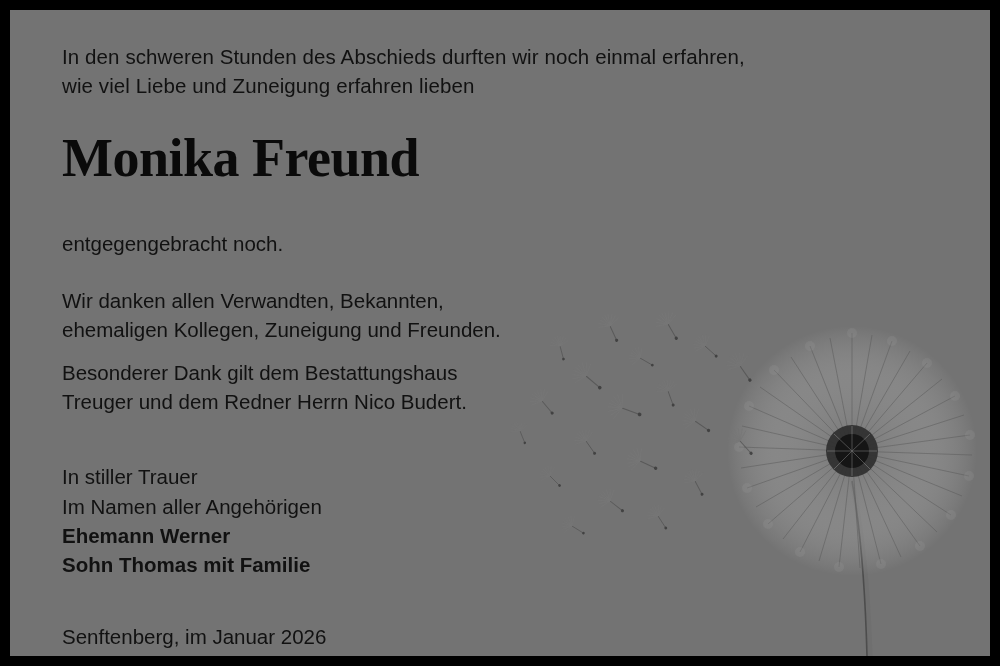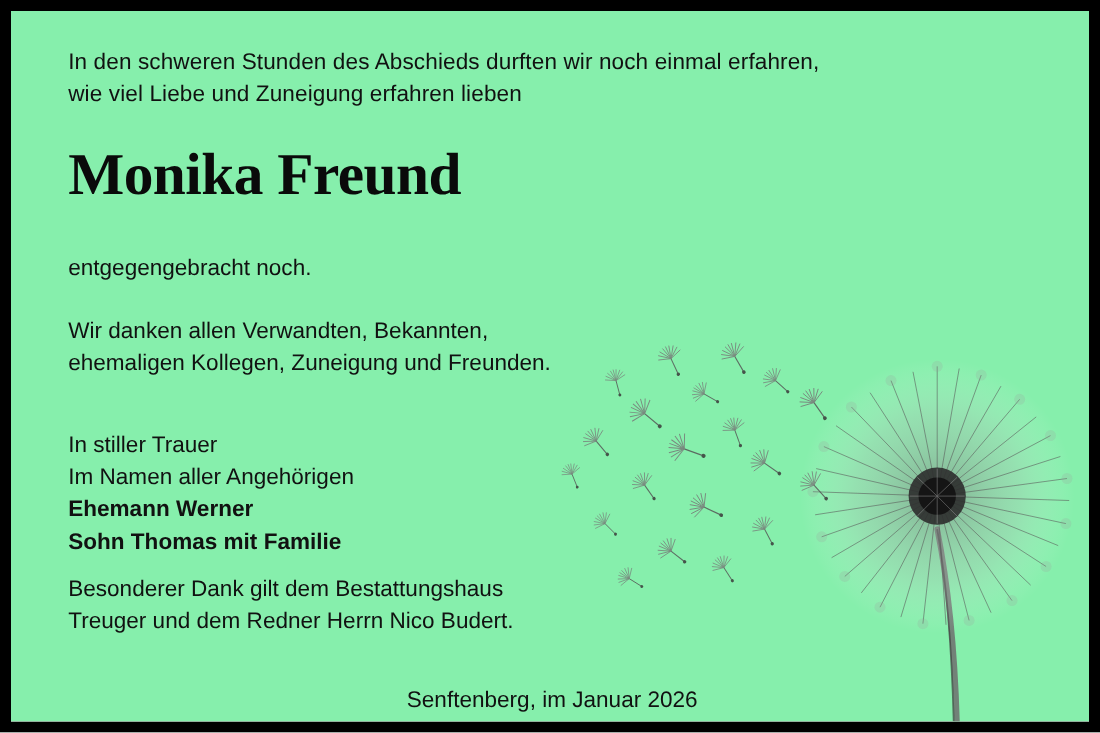--- a/index.html
+++ b/index.html
@@ -16,21 +16,21 @@
     width: 1000px;
     height: 666px;
     box-sizing: border-box;
     background: #ffffff;
     border: 10px solid #000000;
     overflow: hidden;
   }
   .inner {
     position: absolute;
     inset: 0;
-    background: #86efac;
+    background: #737373;
   }
   
   .artwork {
     position: absolute;
     right: 0;
     bottom: 0;
     width: 500px;
     height: 430px;
     pointer-events: none;
   }
@@ -69,21 +69,20 @@
   .block div { white-space: nowrap; }
   .b1 { margin-top: 42px; }
   .b2 { margin-top: 28px; }
   .b3 { margin-top: 14px; }
   .b4 { margin-top: 46px; }
   .bold { font-weight: bold; }
   .place {
     margin-top: 46px;
     font-size: 20.5px;
     color: #111111;
-    text-align: center;
   }
 </style>
 </head>
 <body>
 
 <div class="notice">
   <div class="inner">
 
     <div class="artwork">
       <svg viewBox="0 0 500 430" xmlns="http://www.w3.org/2000/svg" aria-hidden="true">
@@ -227,29 +226,29 @@
 
       <div class="block b1">
         <div>entgegengebracht noch.</div>
       </div>
 
       <div class="block b2">
         <div>Wir danken allen Verwandten, Bekannten,</div>
         <div>ehemaligen Kollegen, Zuneigung und Freunden.</div>
       </div>
 
+      <div class="block b3">
+        <div>Besonderer Dank gilt dem Bestattungshaus</div>
+        <div>Treuger und dem Redner Herrn Nico Budert.</div>
+      </div>
+
       <div class="block b4">
         <div>In stiller Trauer</div>
         <div>Im Namen aller Angehörigen</div>
         <div class="bold">Ehemann Werner</div>
         <div class="bold">Sohn Thomas mit Familie</div>
       </div>
 
-      <div class="block b3">
-        <div>Besonderer Dank gilt dem Bestattungshaus</div>
-        <div>Treuger und dem Redner Herrn Nico Budert.</div>
-      </div>
-
       <div class="place">Senftenberg, im Januar 2026</div>
 
     </div>
   </div>
 </div>
 
 </body></html>

